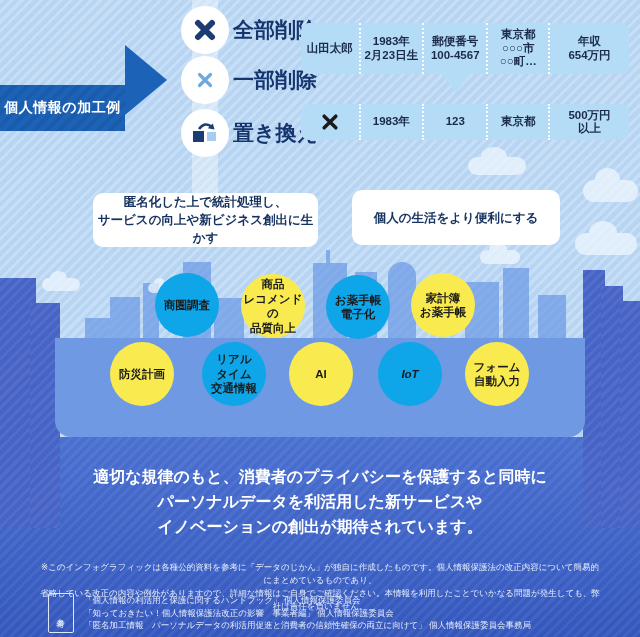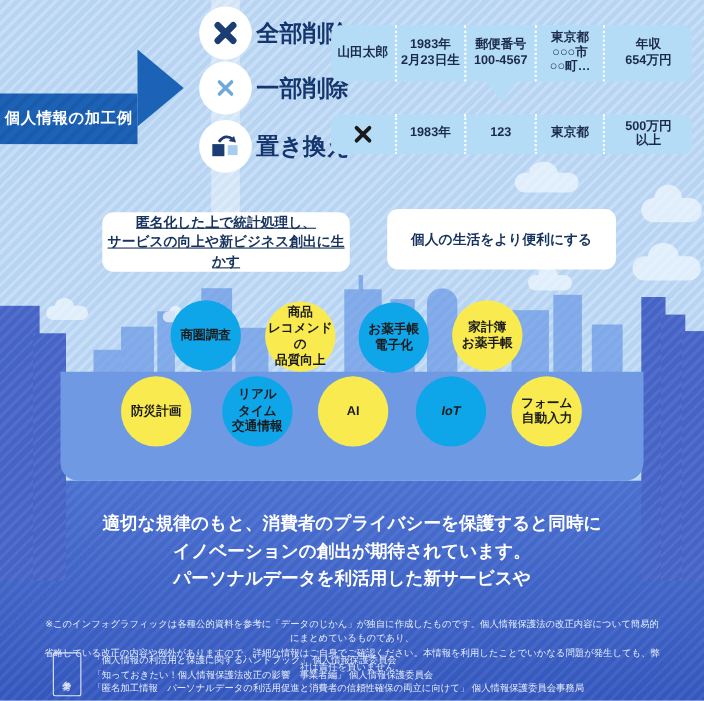--- a/index.html
+++ b/index.html
@@ -142,46 +142,46 @@
         <path d="M5 5 L19 19 M19 5 L5 19" stroke="#1a1a1a" stroke-width="4.2" stroke-linecap="round" fill="none"></path>
       </svg>
     </div>
     <div class="cell" style="width:63px;">1983年</div>
     <div class="cell" style="width:64px;">123</div>
     <div class="cell" style="width:61px;">東京都</div>
     <div class="cell" style="width:81px;">500万円
 以上</div>
   </div>
 
-  <div class="abs benefit" style="left:93px;top:193px;width:225px;height:54px;text-decoration:underline;">匿名化した上で統計処理し、
+  <div class="abs benefit" style="left:93px;top:193px;width:225px;height:54px;">匿名化した上で統計処理し、
 サービスの向上や新ビジネス創出に生かす</div>
   <div class="abs benefit" style="left:352px;top:190px;width:208px;height:55px;">個人の生活をより便利にする</div>
 
   <div class="abs uc blue" style="left:155px;top:273px;">商圏調査</div>
   <div class="abs uc yellow" style="left:241px;top:274px;">商品
 レコメンドの
 品質向上</div>
   <div class="abs uc blue" style="left:326px;top:275px;">お薬手帳
 電子化</div>
   <div class="abs uc yellow" style="left:411px;top:273px;">家計簿
 お薬手帳</div>
 
   <div class="abs uc yellow" style="left:110px;top:342px;">防災計画</div>
   <div class="abs uc blue" style="left:202px;top:342px;">リアル
 タイム
 交通情報</div>
   <div class="abs uc yellow" style="left:289px;top:342px;">AI</div>
   <div class="abs uc blue" style="left:378px;top:342px;font-style:italic;">IoT</div>
-  <div class="abs uc yellow" style="left:465px;top:342px;text-align:right;">フォーム
+  <div class="abs uc yellow" style="left:465px;top:342px;">フォーム
 自動入力</div>
 
   <div class="abs message">
     <div>適切な規律のもと、消費者のプライバシーを保護すると同時に</div>
+    <div>パーソナルデータを利活用した新サービスや</div>
     <div>イノベーションの創出が期待されています。</div>
-    <div>パーソナルデータを利活用した新サービスや</div>
   </div>
 
   <div class="abs disclaimer">※このインフォグラフィックは各種公的資料を参考に「データのじかん」が独自に作成したものです。個人情報保護法の改正内容について簡易的にまとめているものであり、
 省略している改正の内容や例外がありますので、詳細な情報はご自身でご確認ください。本情報を利用したことでいかなる問題が発生しても、弊社は責任を負いません。</div>
 
   <div class="abs refbox">参考</div>
   <div class="abs refs">
     <div>「個人情報の利活用と保護に関するハンドブック」 個人情報保護委員会</div>
     <div>「知っておきたい！個人情報保護法改正の影響　事業者編」 個人情報保護委員会</div>
     <div>「匿名加工情報　パーソナルデータの利活用促進と消費者の信頼性確保の両立に向けて」 個人情報保護委員会事務局</div>

